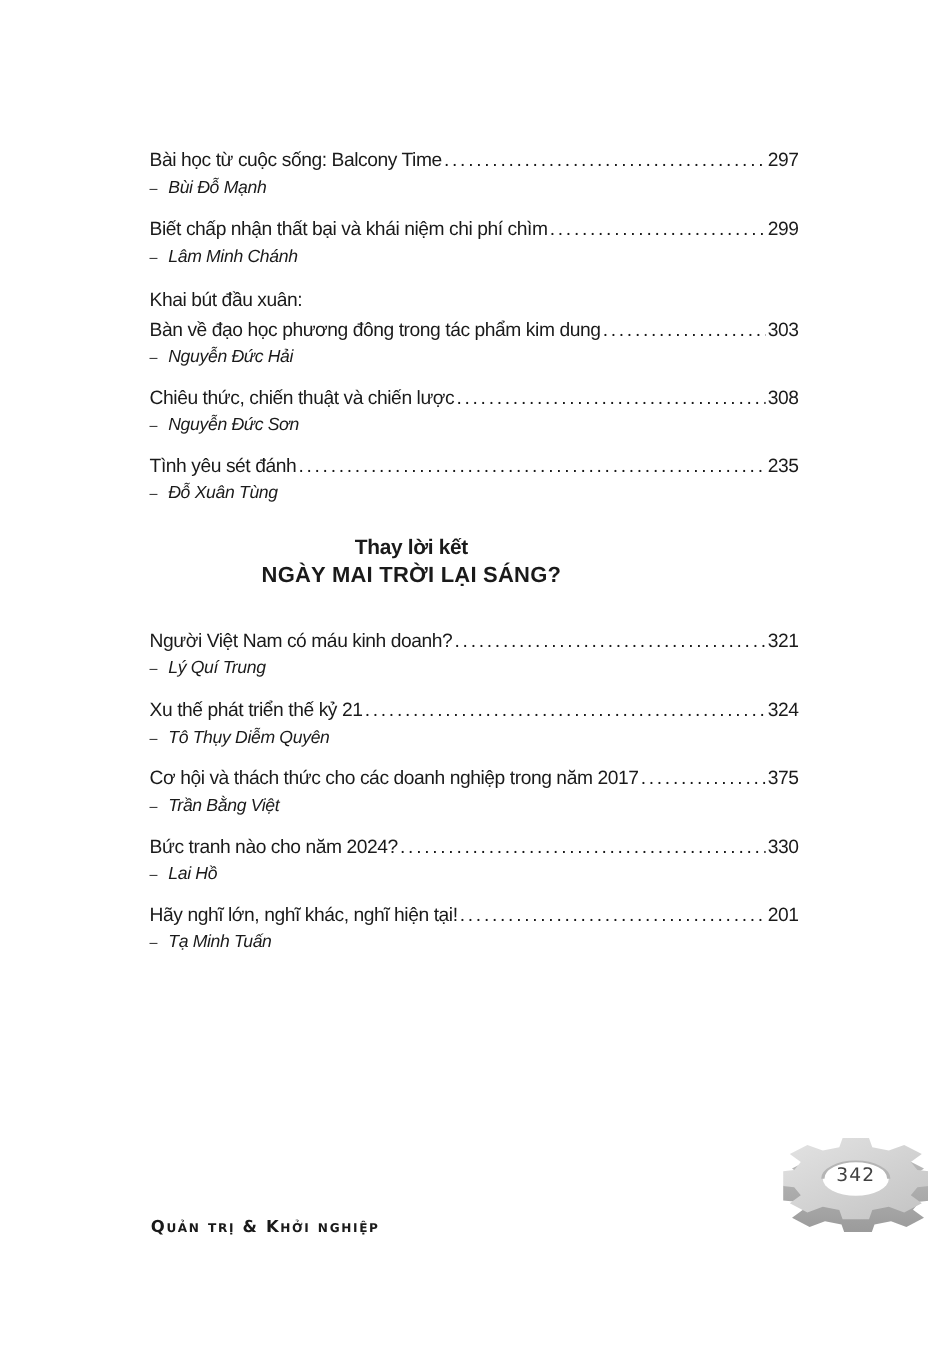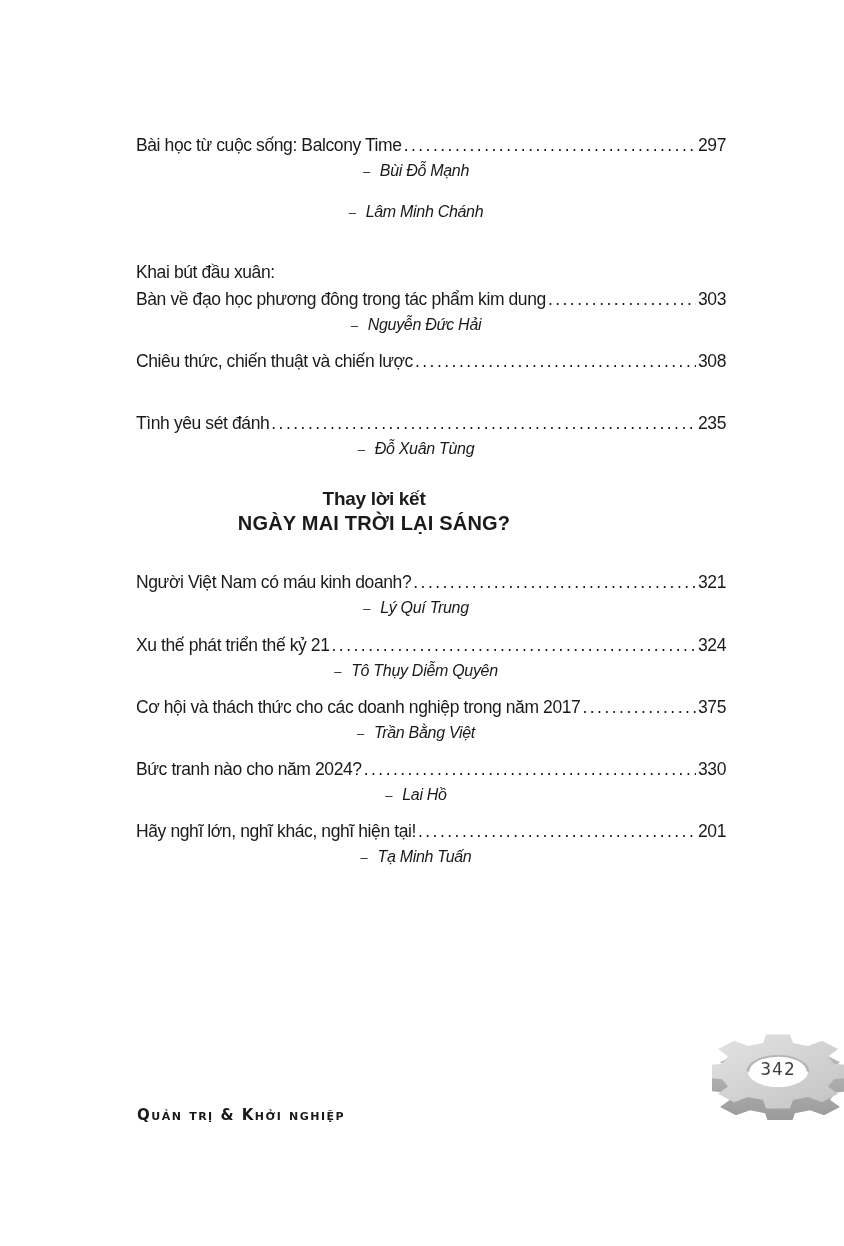--- a/index.html
+++ b/index.html
@@ -50,21 +50,21 @@
       letter-spacing: -1.2px;
     }
     .page-num {
       flex: 0 0 auto;
       text-align: right;
     }
     .author-line {
       font-style: italic;
       font-size: 16px;
       letter-spacing: -0.3px;
-      text-align: center;
+      text-align: left;
       padding-right: 30px;
       margin-top: 5px;
       line-height: 20px;
     }
     .author-dash {
       font-style: normal;
       margin-right: 10px;
       font-size: 13px;
     }
     .plain-line {
@@ -129,20 +129,25 @@
       <span class="title-text">Bài học từ cuộc sống: Balcony Time</span>
       <span class="leader"></span>
       <span class="page-num">297</span>
     </div>
     <div class="author-line">
       <span class="author-dash">–</span><span>Bùi Đỗ Mạnh</span>
     </div>
   </div>
 
   <div class="entry" style="top:197px;">
+    <div class="title-line">
+      <span class="title-text">Biết chấp nhận thất bại và khái niệm chi phí chìm</span>
+      <span class="leader"></span>
+      <span class="page-num">299</span>
+    </div>
     <div class="author-line">
       <span class="author-dash">–</span><span>Lâm Minh Chánh</span>
     </div>
   </div>
 
   <div class="entry" style="top:261px;">
     <div class="plain-line">Khai bút đầu xuân:</div>
     <div class="title-line" style="margin-top:5px;">
       <span class="title-text">Bàn về đạo học phương đông trong tác phẩm kim dung</span>
       <span class="leader"></span>
@@ -151,20 +156,23 @@
     <div class="author-line">
       <span class="author-dash">–</span><span>Nguyễn Đức Hải</span>
     </div>
   </div>
 
   <div class="entry" style="top:350px;">
     <div class="title-line">
       <span class="title-text">Chiêu thức, chiến thuật và chiến lược</span>
       <span class="leader"></span>
       <span class="page-num">308</span>
+    </div>
+    <div class="author-line">
+      <span class="author-dash">–</span><span>Nguyễn Đức Sơn</span>
     </div>
   </div>
 
   <div class="entry" style="top:412px;">
     <div class="title-line">
       <span class="title-text">Tình yêu sét đánh</span>
       <span class="leader"></span>
       <span class="page-num">235</span>
     </div>
     <div class="author-line">

